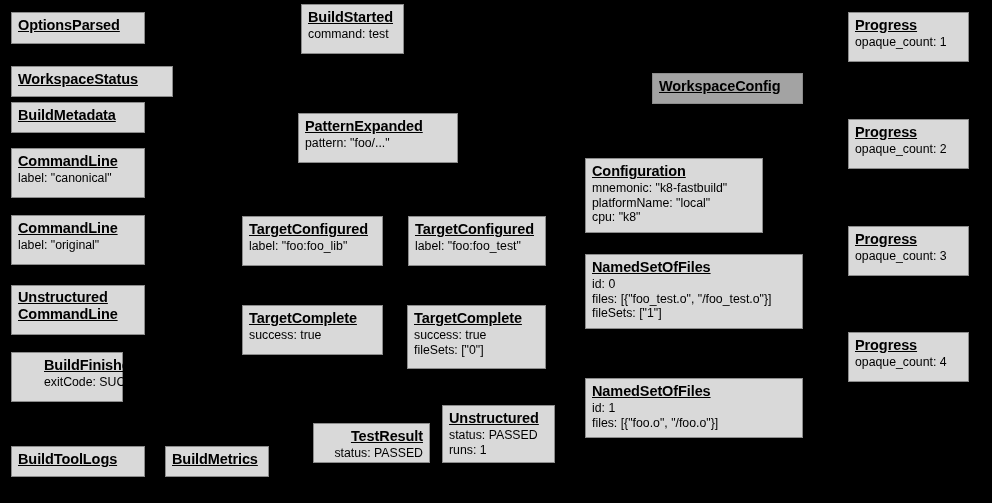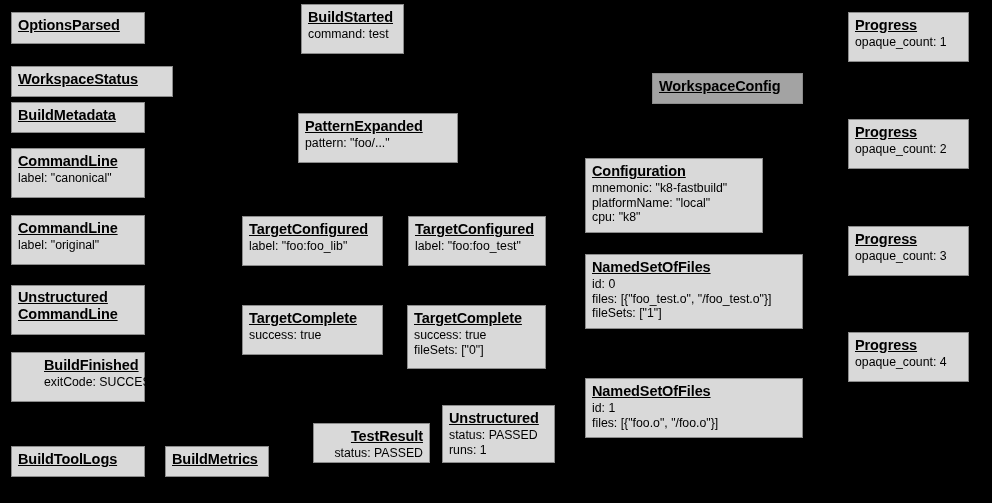--- a/index.html
+++ b/index.html
@@ -54,21 +54,21 @@
     <div class="node title-only" style="left: 11px; top: 12px; width: 134px; height: 32px; background: rgb(217, 217, 217); border-color: rgb(140, 140, 140); color: rgb(0, 0, 0);"><span class="node-title">OptionsParsed</span></div>
     <div class="node title-only" style="left: 11px; top: 58px; width: 162px; height: 31px; background: rgb(217, 217, 217); border-color: rgb(140, 140, 140); color: rgb(0, 0, 0); margin-top: 8px;"><span class="node-title">WorkspaceStatus</span></div>
     <div class="node title-only" style="left: 11px; top: 102px; width: 134px; height: 31px; background: rgb(217, 217, 217); border-color: rgb(140, 140, 140); color: rgb(0, 0, 0);"><span class="node-title">BuildMetadata</span></div>
     <div class="node" style="left: 11px; top: 148px; width: 134px; height: 50px; background: rgb(217, 217, 217); border-color: rgb(140, 140, 140); color: rgb(0, 0, 0);"><span class="node-title">CommandLine</span><div class="node-fields">
         <span class="node-field">label: "canonical"</span>
       </div></div>
     <div class="node" style="left: 11px; top: 215px; width: 134px; height: 50px; background: rgb(217, 217, 217); border-color: rgb(140, 140, 140); color: rgb(0, 0, 0);"><span class="node-title">CommandLine</span><div class="node-fields">
         <span class="node-field">label: "original"</span>
       </div></div>
     <div class="node title-only" style="left: 11px; top: 285px; width: 134px; height: 50px; background: rgb(217, 217, 217); border-color: rgb(140, 140, 140); color: rgb(0, 0, 0);"><span class="node-title wrap">Unstructured CommandLine</span></div>
-    <div class="node" style="left: 11px; top: 352px; width: 134px; height: 50px; background: rgb(217, 217, 217); border-color: rgb(140, 140, 140); color: rgb(0, 0, 0); padding-left: 32px;"><span class="node-title">BuildFinished</span><div class="node-fields">
+    <div class="node" style="left: 11px; top: 352px; width: 112px; height: 50px; background: rgb(217, 217, 217); border-color: rgb(140, 140, 140); color: rgb(0, 0, 0); padding-left: 32px;"><span class="node-title">BuildFinished</span><div class="node-fields">
         <span class="node-field">exitCode: SUCCESS</span>
       </div></div>
     <div class="node title-only" style="left: 165px; top: 446px; width: 104px; height: 31px; background: rgb(217, 217, 217); border-color: rgb(140, 140, 140); color: rgb(0, 0, 0);"><span class="node-title">BuildMetrics</span></div>
     <div class="node title-only" style="left: 11px; top: 446px; width: 134px; height: 31px; background: rgb(217, 217, 217); border-color: rgb(140, 140, 140); color: rgb(0, 0, 0);"><span class="node-title">BuildToolLogs</span></div>
     <div class="node" style="left: 301px; top: 4px; width: 103px; height: 50px; background: rgb(217, 217, 217); border-color: rgb(140, 140, 140); color: rgb(0, 0, 0);"><span class="node-title">BuildStarted</span><div class="node-fields">
         <span class="node-field">command: test</span>
       </div></div>
     <div class="node" style="left: 298px; top: 113px; width: 160px; height: 50px; background: rgb(217, 217, 217); border-color: rgb(140, 140, 140); color: rgb(0, 0, 0);"><span class="node-title">PatternExpanded</span><div class="node-fields">
         <span class="node-field">pattern: "foo/..."</span>
       </div></div>

